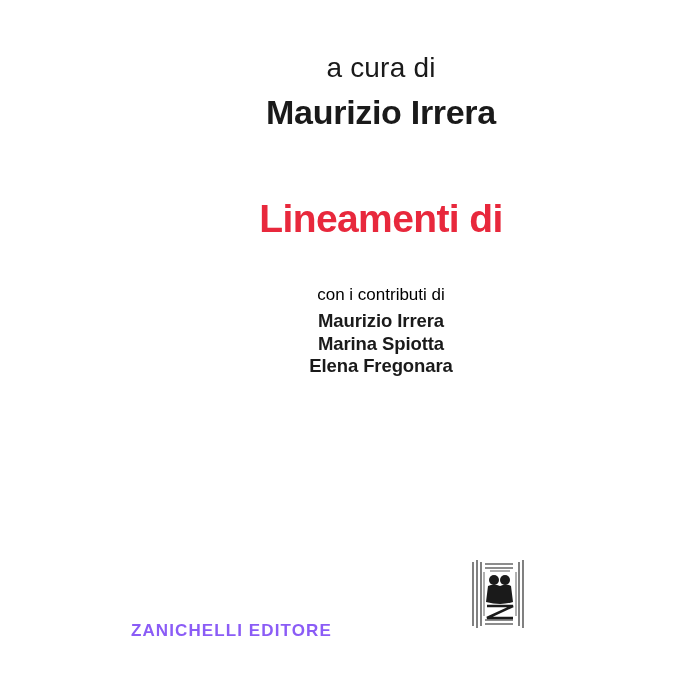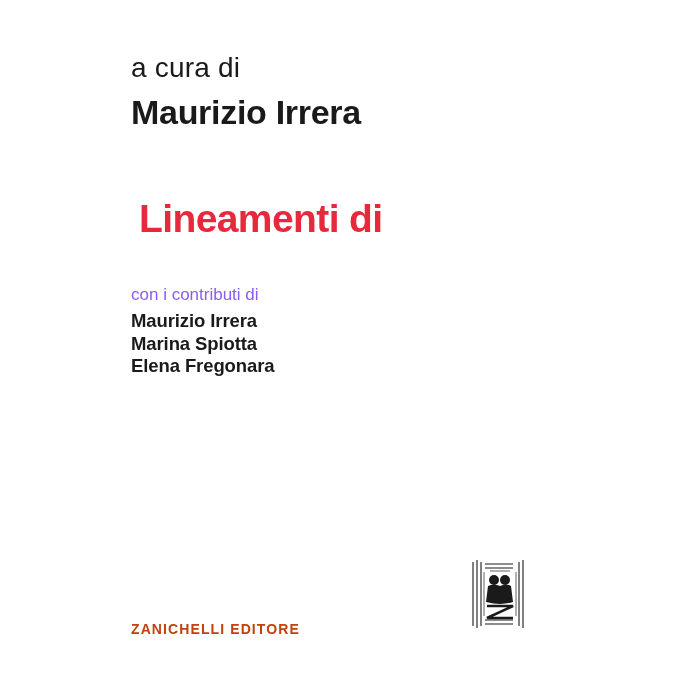--- a/index.html
+++ b/index.html
@@ -14,20 +14,21 @@
     color: #1a1a1a;
     position: relative;
     overflow: hidden;
   }
   .page {
     position: absolute;
     left: 0; top: 0;
     width: 624px;
     height: 700px;
     background: #ffffff;
+    text-align: center;
   }
   .content {
     position: absolute;
     left: 131px;
     top: 0;
     width: 500px;
     height: 700px;
   }
   .editor-line {
     font-size: 28px;
@@ -59,42 +60,42 @@
     color: #e8283c;
     margin: 8px;
     white-space: nowrap;
   }
   .contrib-intro {
     font-size: 17px;
     font-weight: normal;
     line-height: 1.2;
     margin: 0;
     padding-top: 36px;
-    color: #8b5cf6;
+    color: #000000;
   }
   .contrib-list {
     list-style: none;
     margin: 0;
     padding: 5px 0 0 0;
   }
   .contrib-item {
     font-size: 18.5px;
     font-weight: bold;
     line-height: 1.22;
     color: #1a1a1a;
     letter-spacing: -0.1px;
   }
   .publisher {
     position: absolute;
     left: 131px;
     top: 621px;
-    font-size: 14px;
+    font-size: 17px;
     font-weight: bold;
     letter-spacing: 1.1px;
-    color: #c2410c;
+    color: #8b5cf6;
   }
   .logo {
     position: absolute;
     left: 467px;
     top: 556px;
     width: 62px;
     height: 76px;
   }
   .logo svg { display: block; }
 </style>

